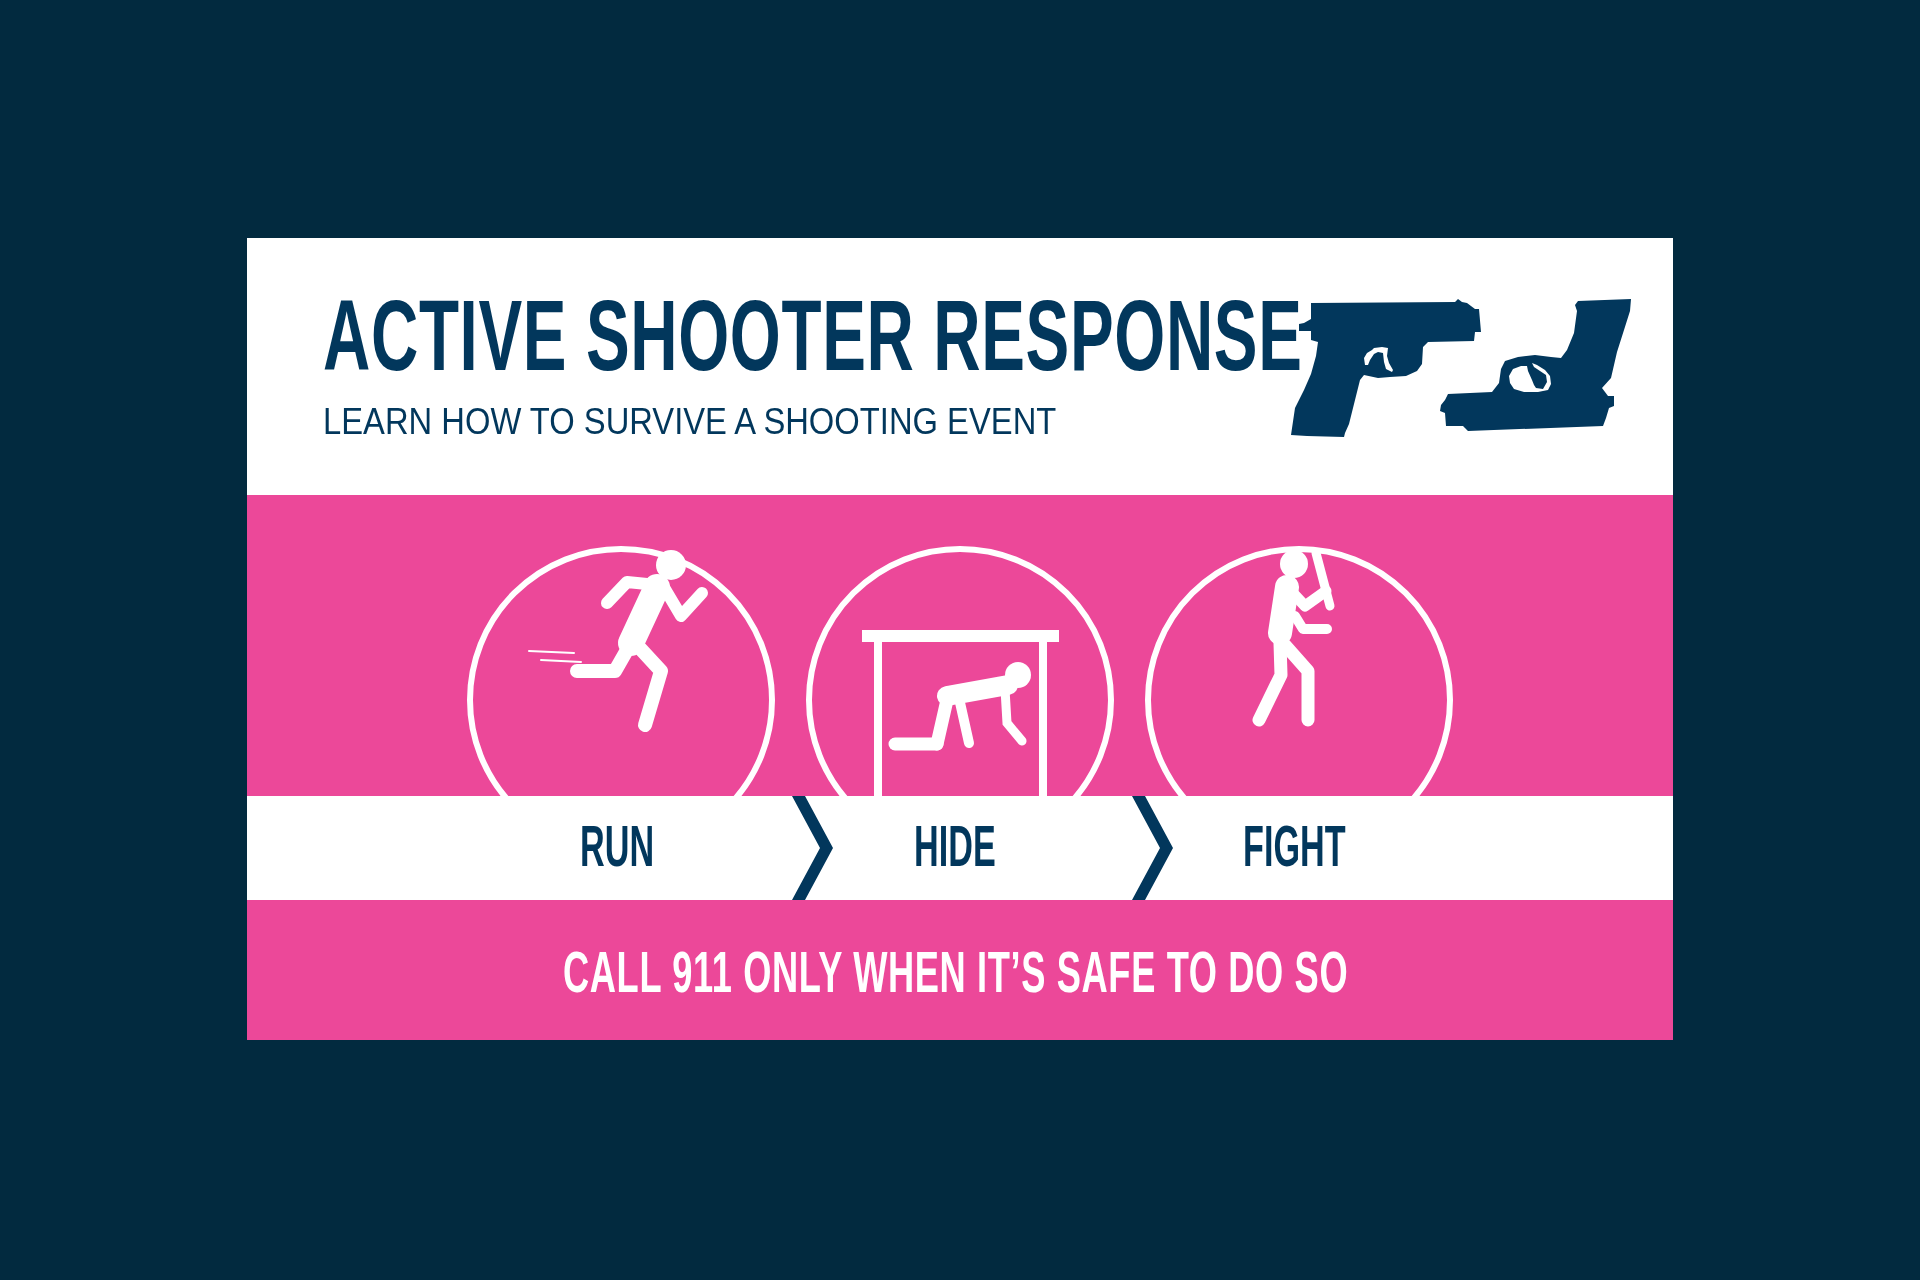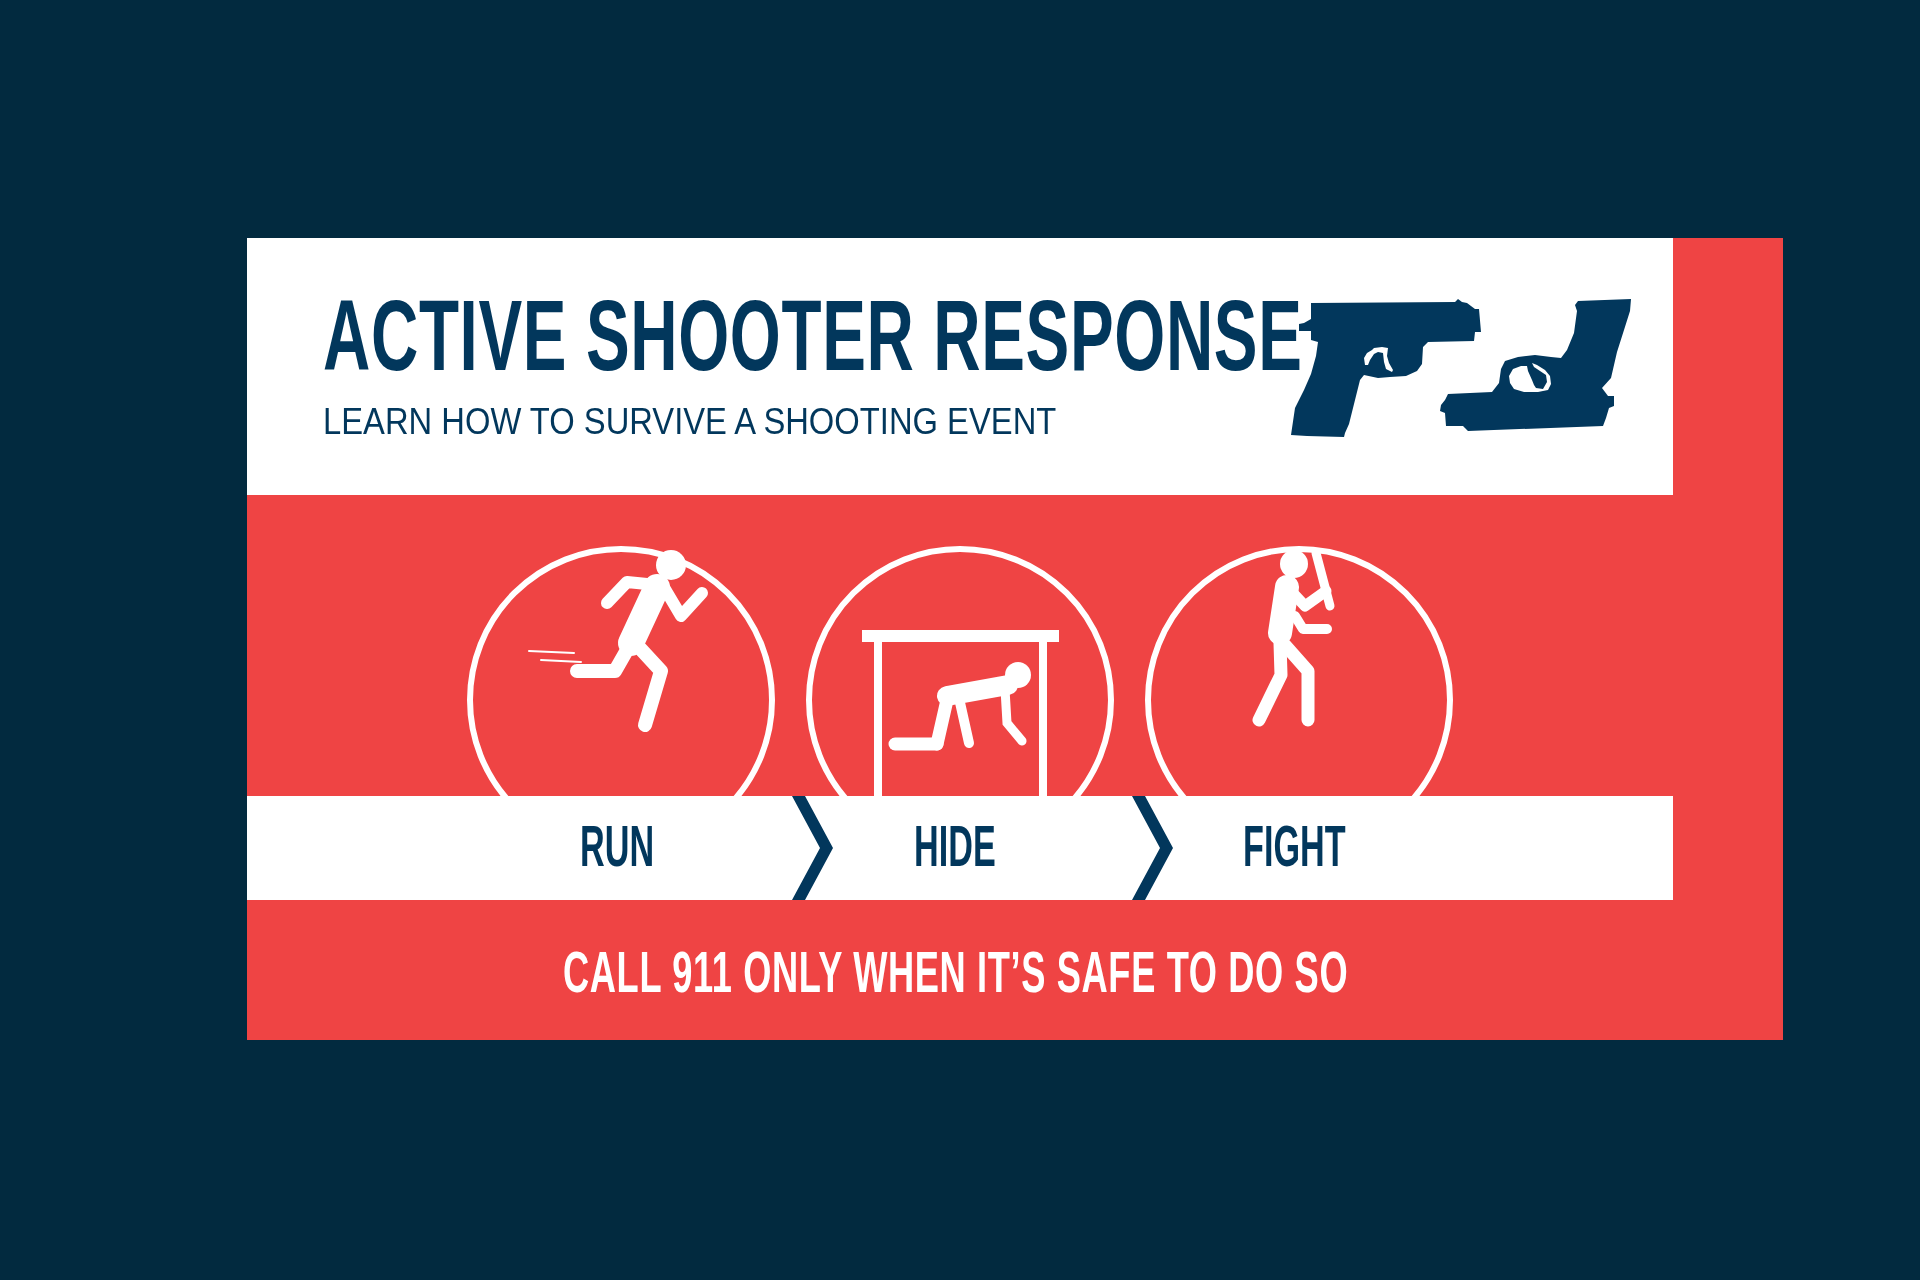--- a/index.html
+++ b/index.html
@@ -1,20 +1,20 @@
 <!DOCTYPE html>
 <html><head>
 <meta charset="utf-8">
 <style>
   html, body { margin:0; padding:0; }
   body {
     width:1920px; height:1280px; background:#022a3f; position:relative; overflow:hidden;
     font-family:"Liberation Sans", sans-serif;
   }
-  .card { position:absolute; left:247px; top:238px; width:1536px; height:802px; background:#ef4444; }
+  .card { position:absolute; left:247px; top:238px; width:1426px; height:802px; background:#ec4899; }
   .header { position:absolute; left:0; top:0; width:1426px; height:257px; background:#ffffff; }
   .title {
     position:absolute; left:76px; top:47px; white-space:nowrap;
     font-family:"Liberation Sans", sans-serif; font-weight:700; font-size:100px; line-height:100px;
     color:#02375c; transform-origin:0 0; transform:scaleX(0.655); letter-spacing:1px;
   }
   .subtitle {
     position:absolute; left:76px; top:164px; white-space:nowrap;
     font-family:"Liberation Sans", sans-serif; font-weight:400; font-size:37px; line-height:40px;
     color:#02375c; transform-origin:0 0; transform:scaleX(0.885);

